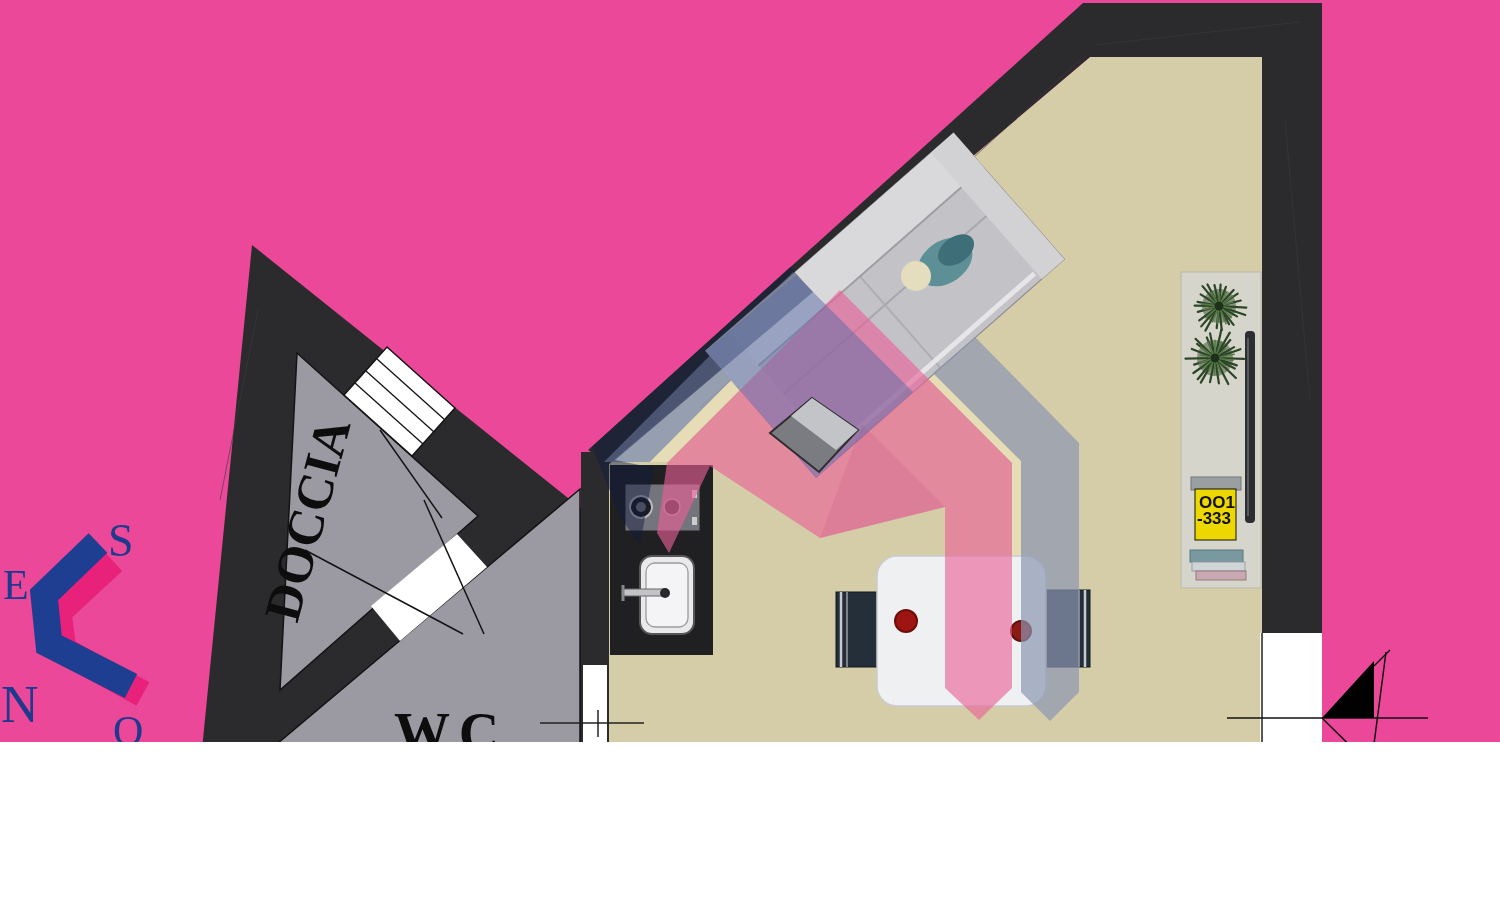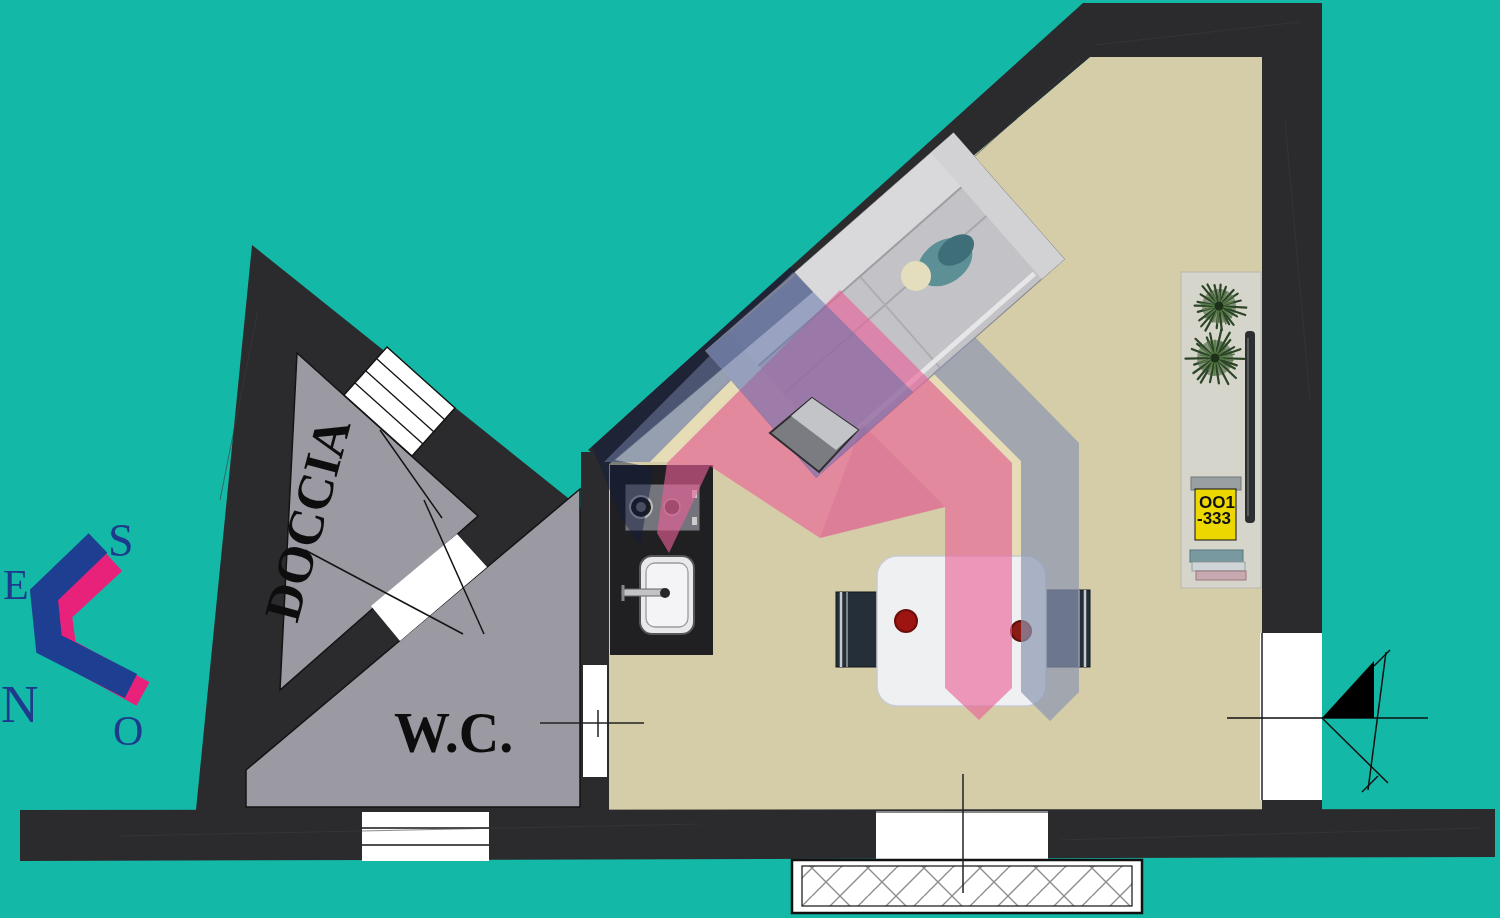--- a/index.html
+++ b/index.html
@@ -1,16 +1,16 @@
 <!DOCTYPE html>
 <html><head>
 <meta charset="utf-8">
 <style>
   html,body{margin:0;padding:0;background:#fff;}
-  #page{position:relative;width:1500px;height:918px;overflow:hidden;background:#14b8a6;
+  #page{position:relative;width:1500px;height:742px;overflow:hidden;background:#ec4899;
         font-family:"Liberation Sans",sans-serif;}
   svg{position:absolute;left:0;top:0;}
 </style>
 </head>
 <body>
 <div id="page">
 <svg width="1500" height="918" viewBox="0 0 1500 918">
   <defs>
     <pattern id="hatch" width="56" height="56" patternUnits="userSpaceOnUse">
       <path d="M0,0 L56,56 M56,0 L0,56 M28,0 L0,28 M56,28 L28,56" fill="none" stroke="#8d8d8d" stroke-width="1.4"></path>

